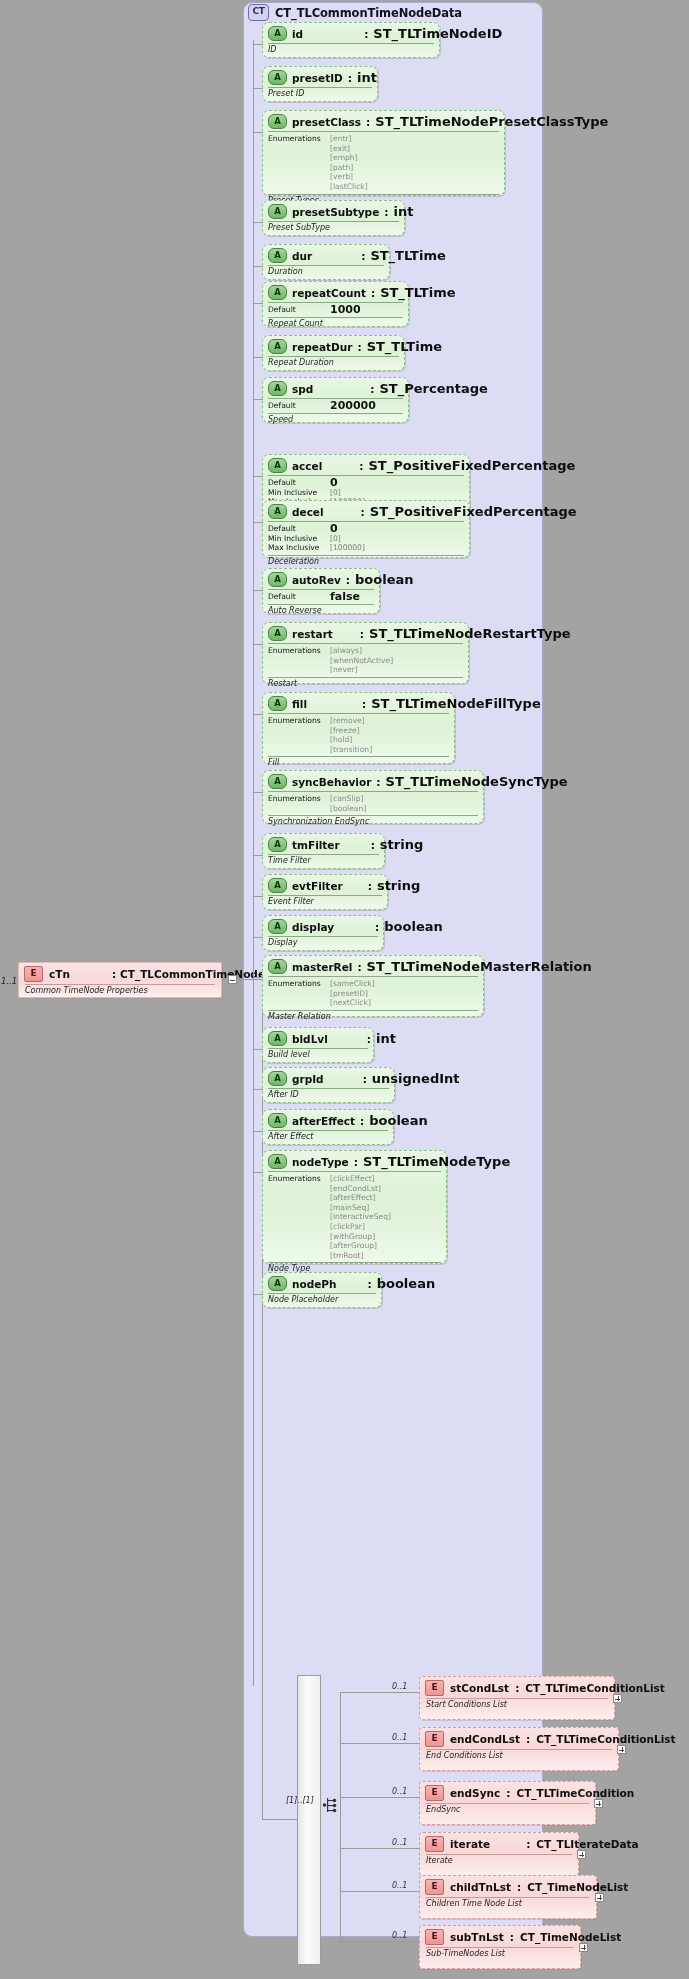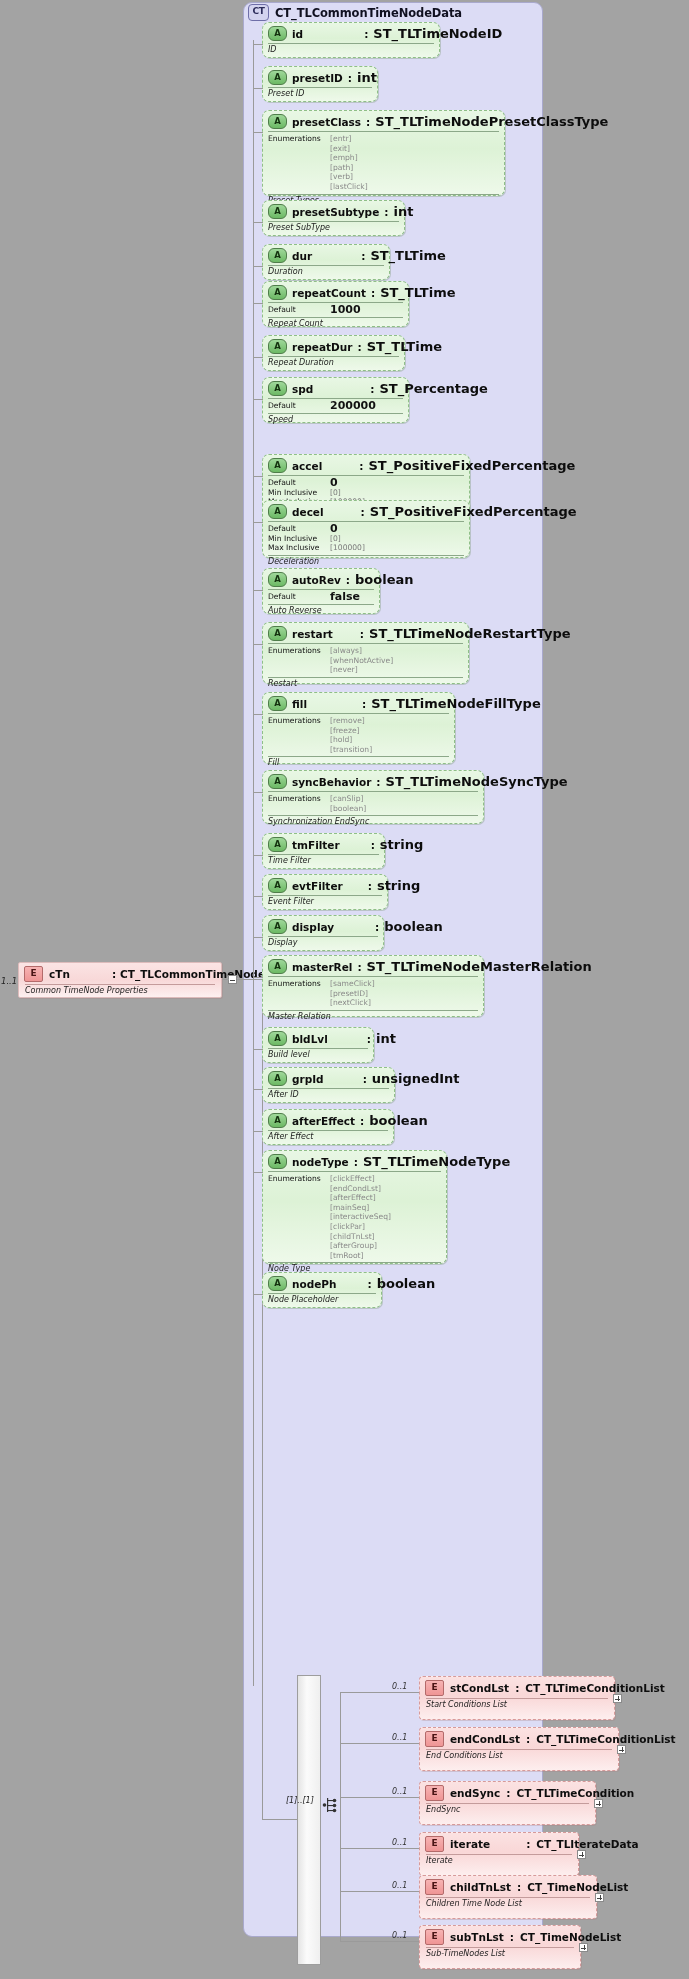--- a/index.html
+++ b/index.html
@@ -492,21 +492,21 @@
         <div class="facets">
           <div class="facet-row">
             <span class="facet-key">Enumerations</span>
             <span class="enum-list">
               <span class="enum-item">[clickEffect]</span>
               <span class="enum-item">[endCondLst]</span>
               <span class="enum-item">[afterEffect]</span>
               <span class="enum-item">[mainSeq]</span>
               <span class="enum-item">[interactiveSeq]</span>
               <span class="enum-item">[clickPar]</span>
-              <span class="enum-item">[childTnLst]</span>
+              <span class="enum-item">[withGroup]</span>
               <span class="enum-item">[afterGroup]</span>
               <span class="enum-item">[tmRoot]</span>
             </span>
           </div>
         </div>
         <div class="hr"></div>
         <div class="annot">Node Type</div>
       </div>
       <div class="ln lnh" style="left: 253px; top: 1172px; width: 10px;"></div>
       <div class="attr" style="left: 262px; top: 1272px; width: 120px; height: 36px;">

